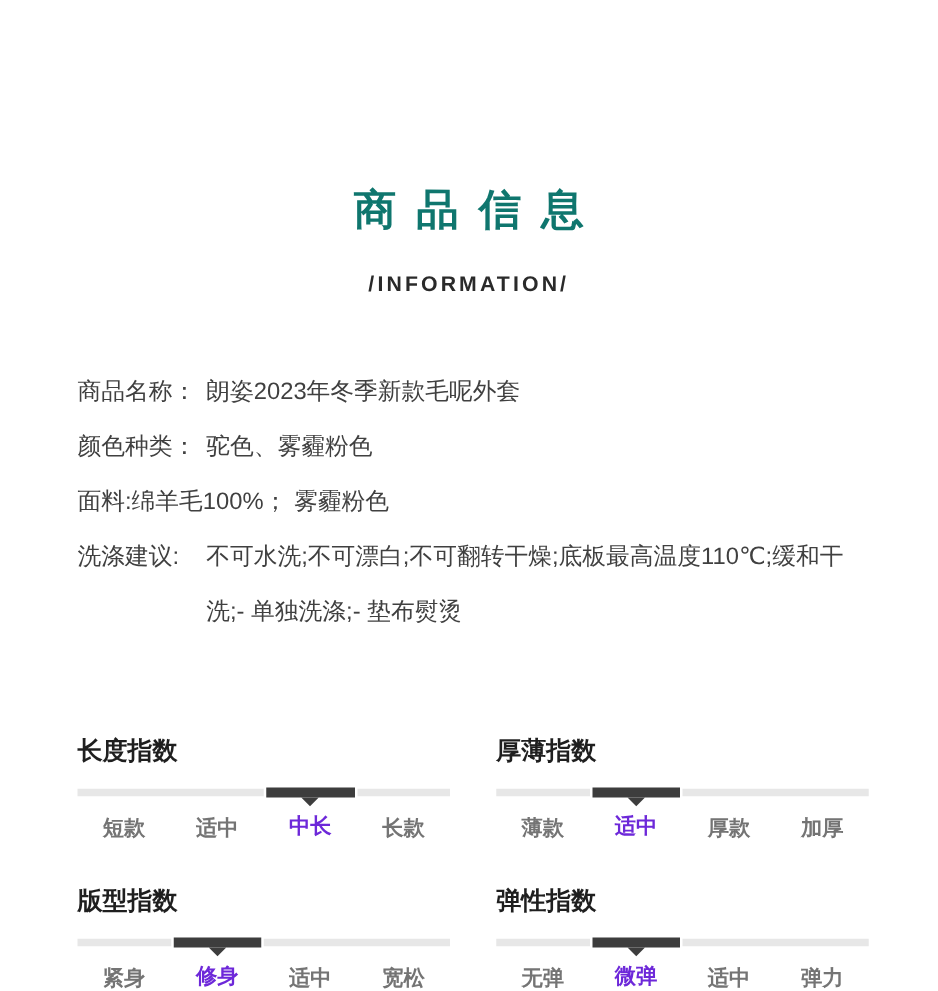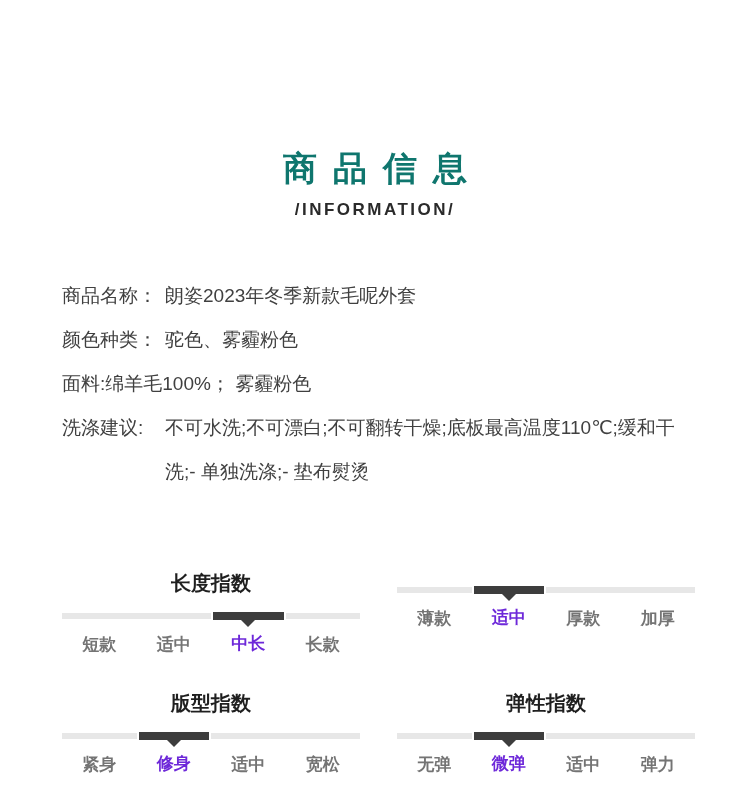--- a/index.html
+++ b/index.html
@@ -16,21 +16,21 @@
   }
   .main-title {
     font-size: 34px;
     font-weight: bold;
     color: #0f766e;
     letter-spacing: 16px;
     text-indent: 16px; 
     line-height: 36px;
   }
   .sub-title {
-    margin-top: 13px;
+    margin-top: 31px;
     font-size: 17px;
     font-weight: bold;
     color: #2a2a2a;
     letter-spacing: 2.5px;
     line-height: 22px;
   }
   
   .info-rows {
     margin: 53px 58px 0 62px;
     color: #404040;
@@ -56,21 +56,20 @@
     display: grid;
     grid-template-columns: 298px 298px;
     column-gap: 37px;
     row-gap: 33px;
   }
   .index-title {
     font-size: 20px;
     font-weight: bold;
     color: #1f1f1f;
     line-height: 26px;
-    text-align: center;
   }
   .index-track {
     position: relative;
     margin-top: 17px;
     height: 6px;
     background: #e7e7e7;
   }
   .index-marker {
     position: absolute;
     top: -1px;
@@ -143,20 +142,21 @@
     </div>
     <div class="index-options">
       <div class="opt">短款</div>
       <div class="opt">适中</div>
       <div class="opt selected">中长</div>
       <div class="opt">长款</div>
     </div>
   </div>
 
   <div class="index-section">
+    <div class="index-title">厚薄指数</div>
     <div class="index-track">
       <div class="index-marker" style="left: calc(25% + 2px);"></div>
     </div>
     <div class="index-options">
       <div class="opt">薄款</div>
       <div class="opt selected">适中</div>
       <div class="opt">厚款</div>
       <div class="opt">加厚</div>
     </div>
   </div>

